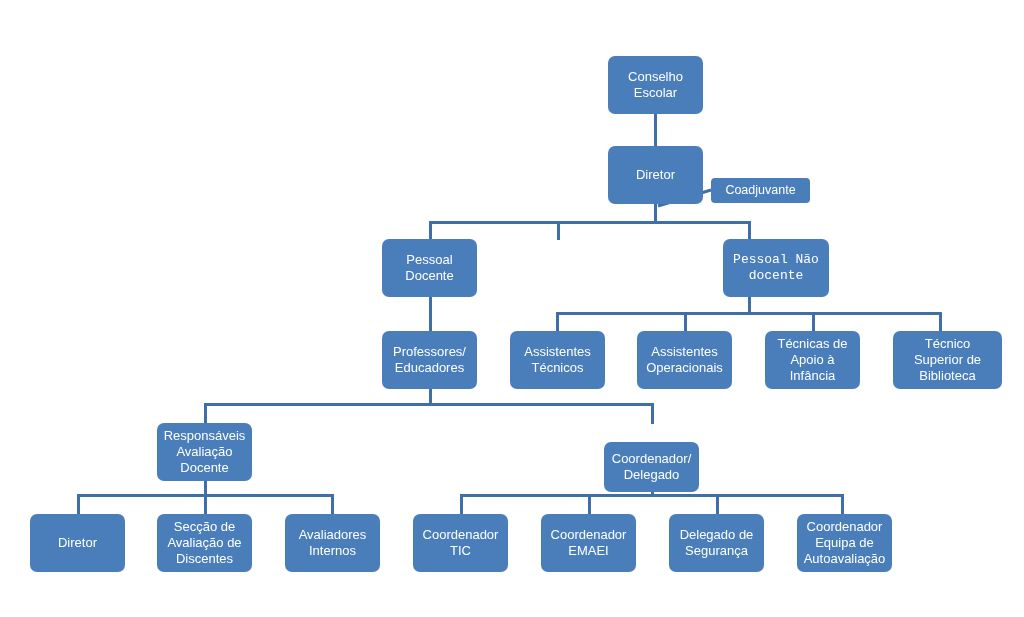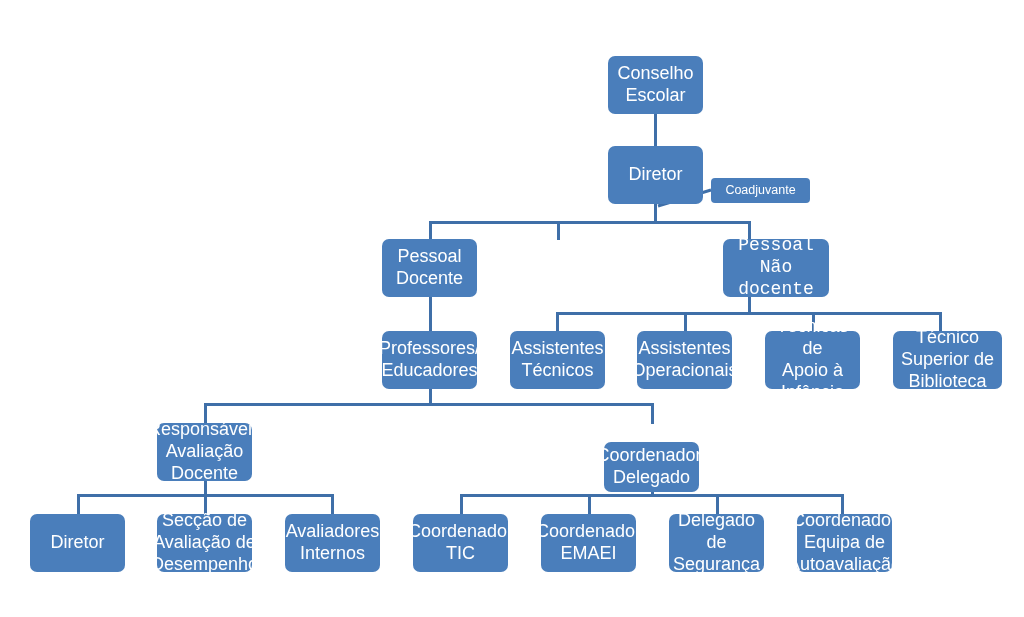--- a/index.html
+++ b/index.html
@@ -21,21 +21,21 @@
     position: absolute;
     box-sizing: border-box;
     background: #4a7ebb;
     border-radius: 7px;
     color: #ffffff;
     display: flex;
     align-items: center;
     justify-content: center;
     text-align: center;
     line-height: 1.22;
-    font-size: 18px;
+    font-size: 13px;
     padding: 2px 4px;
     white-space: pre-line;
     z-index: 3;
   }
   .node.assistant {
     border-radius: 4px;
     font-size: 12.5px;
   }
   .conn {
     position: absolute;
@@ -133,21 +133,21 @@
 Avaliação
 Docente</div>
 
   <div class="node" style="left:604px; top:442px; width:95px; height:50px;">Coordenador/
 Delegado</div>
 
   <div class="node" style="left:30px; top:514px; width:95px; height:58px;">Diretor</div>
 
   <div class="node" style="left:157px; top:514px; width:95px; height:58px;">Secção de
 Avaliação de
-Desempenho</div>
+Discentes</div>
 
   <div class="node" style="left:285px; top:514px; width:95px; height:58px;">Avaliadores
 Internos</div>
 
   <div class="node" style="left:413px; top:514px; width:95px; height:58px;">Coordenador
 TIC</div>
 
   <div class="node" style="left:541px; top:514px; width:95px; height:58px;">Coordenador
 EMAEI</div>
 

